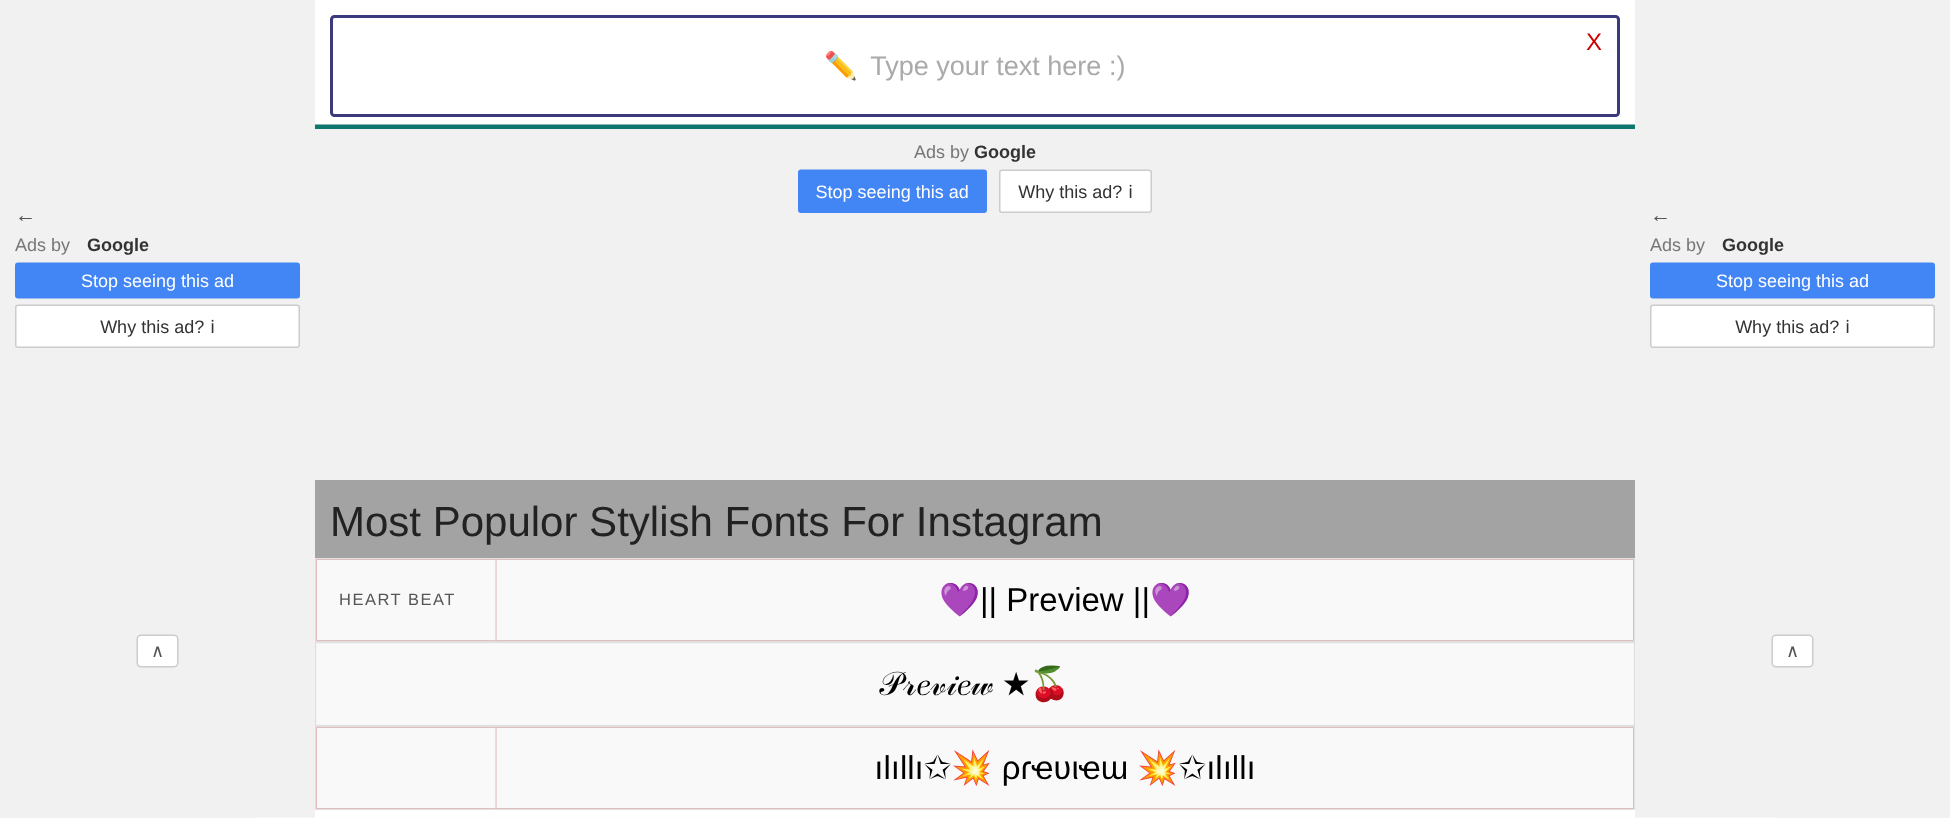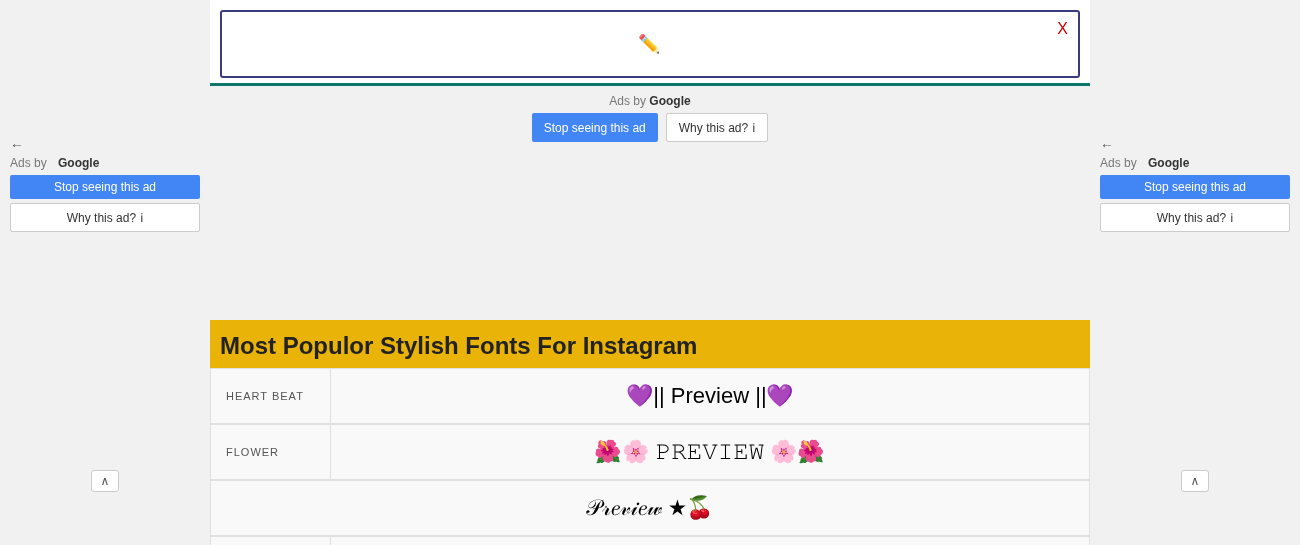--- a/index.html
+++ b/index.html
@@ -109,24 +109,24 @@
     }
 
     .ad-content-area {
       background: #f1f1f1;
       height: 170px;
     }
 
     
     .section-title {
       padding: 12px 10px 8px 10px;
-      font-size: 24px;
-      font-weight: bold;
+      font-size: 28px;
+      font-weight: normal;
       color: #222;
-      background: #eab308;
+      background: #a3a3a3;
     }
 
     
     .font-row {
       border: 1px solid #e0e0e0;
       margin: 0 0 0 0;
       display: flex;
       align-items: stretch;
       background: #b91c1c;
     }
@@ -276,20 +276,21 @@
     <span>∧</span>
   </div>
 </div>
 
 <div class="main-content">
 
   <div class="text-input-wrapper">
     <div class="text-input-box">
       <span class="text-input-placeholder">
         <span class="pencil-icon">✏️</span>
+        <span>Type your text here :)</span>
       </span>
       <span class="close-btn">X</span>
     </div>
   </div>
 
   <div class="top-ads-bar">
     <div class="ads-by-google-center">
       <span>Ads by</span>&nbsp;<span class="google-text">Google</span>
     </div>
     <div class="ads-buttons">
@@ -302,24 +303,20 @@
   </div>
 
   <div class="ad-content-area"></div>
 
   <div class="section-title">Most Populor Stylish Fonts For Instagram</div>
 
   <div id="font-rows">
       <div class="font-row">
         <div class="font-label">HEART BEAT</div>
         <div class="font-preview">💜|| Preview ||💜</div>
-      </div>
-      <div class="font-row">
-        <div class="font-label">FLOWER</div>
-        <div class="font-preview">🌺🌸 𝙿𝚁𝙴𝚅𝙸𝙴𝚆 🌸🌺</div>
       </div>
       <div class="font-row">
         <div class="font-preview">𝒫𝓇𝑒𝓋𝒾𝑒𝓌 ★🍒</div>
       </div>
       <div class="font-row">
         <div class="font-label"></div>
         <div class="font-preview">ılıllı✩💥 ρɾҽʋιҽɯ 💥✩ılıllı</div>
       </div>
     </div>
 </div>

